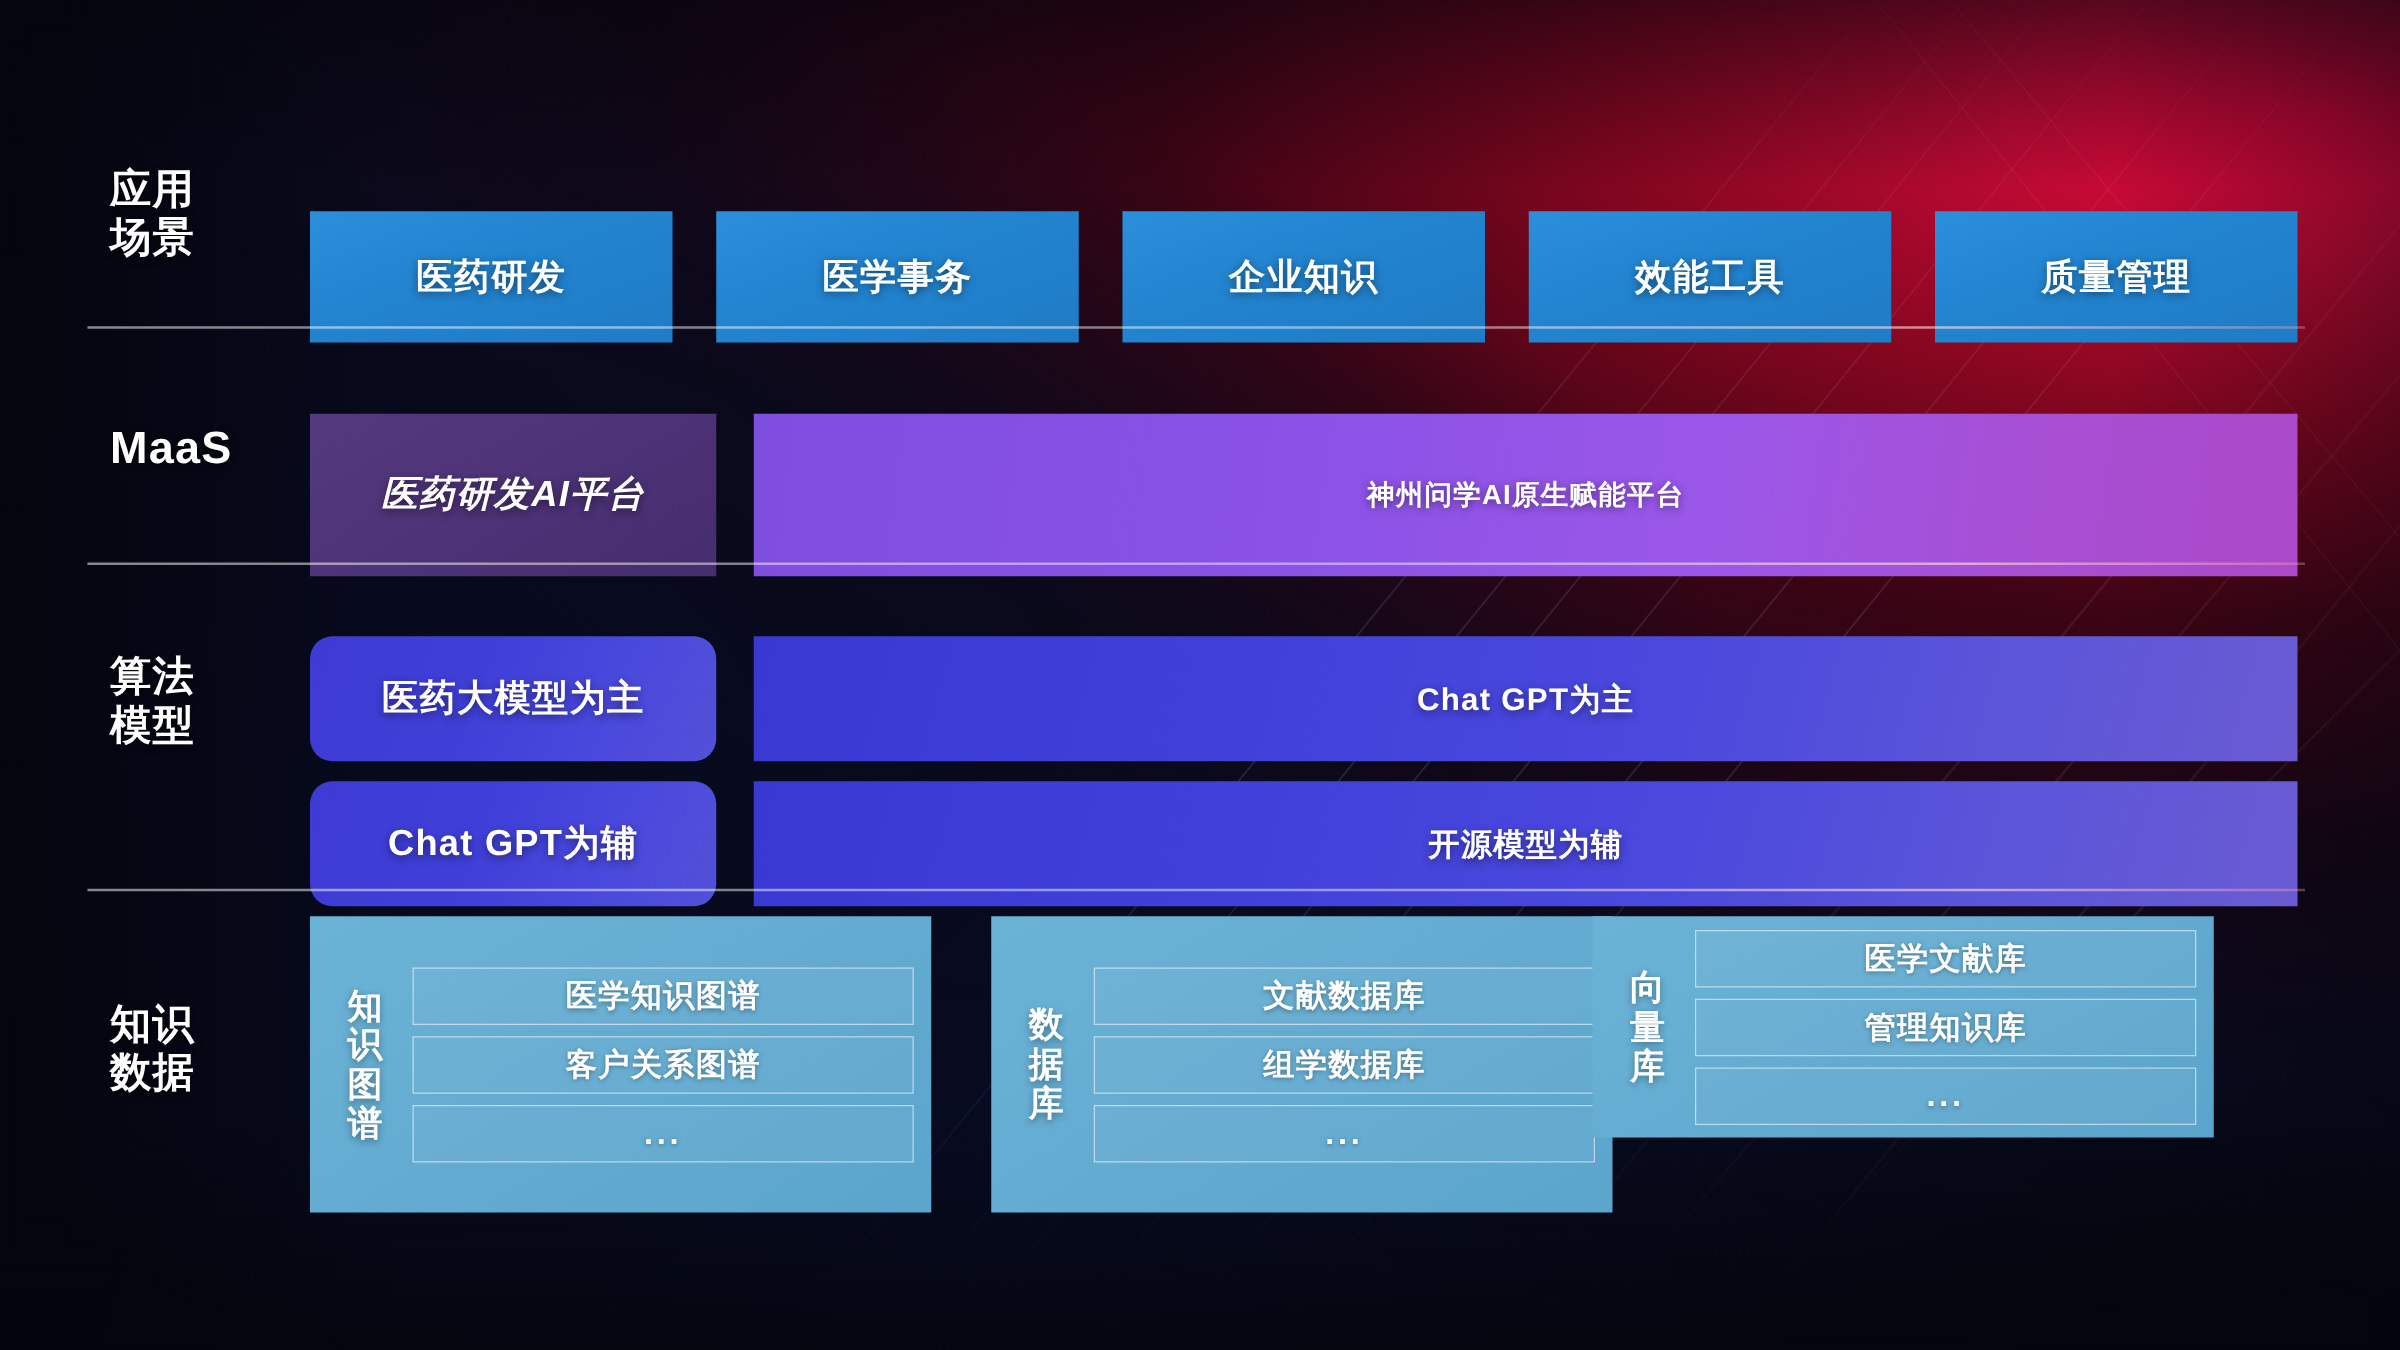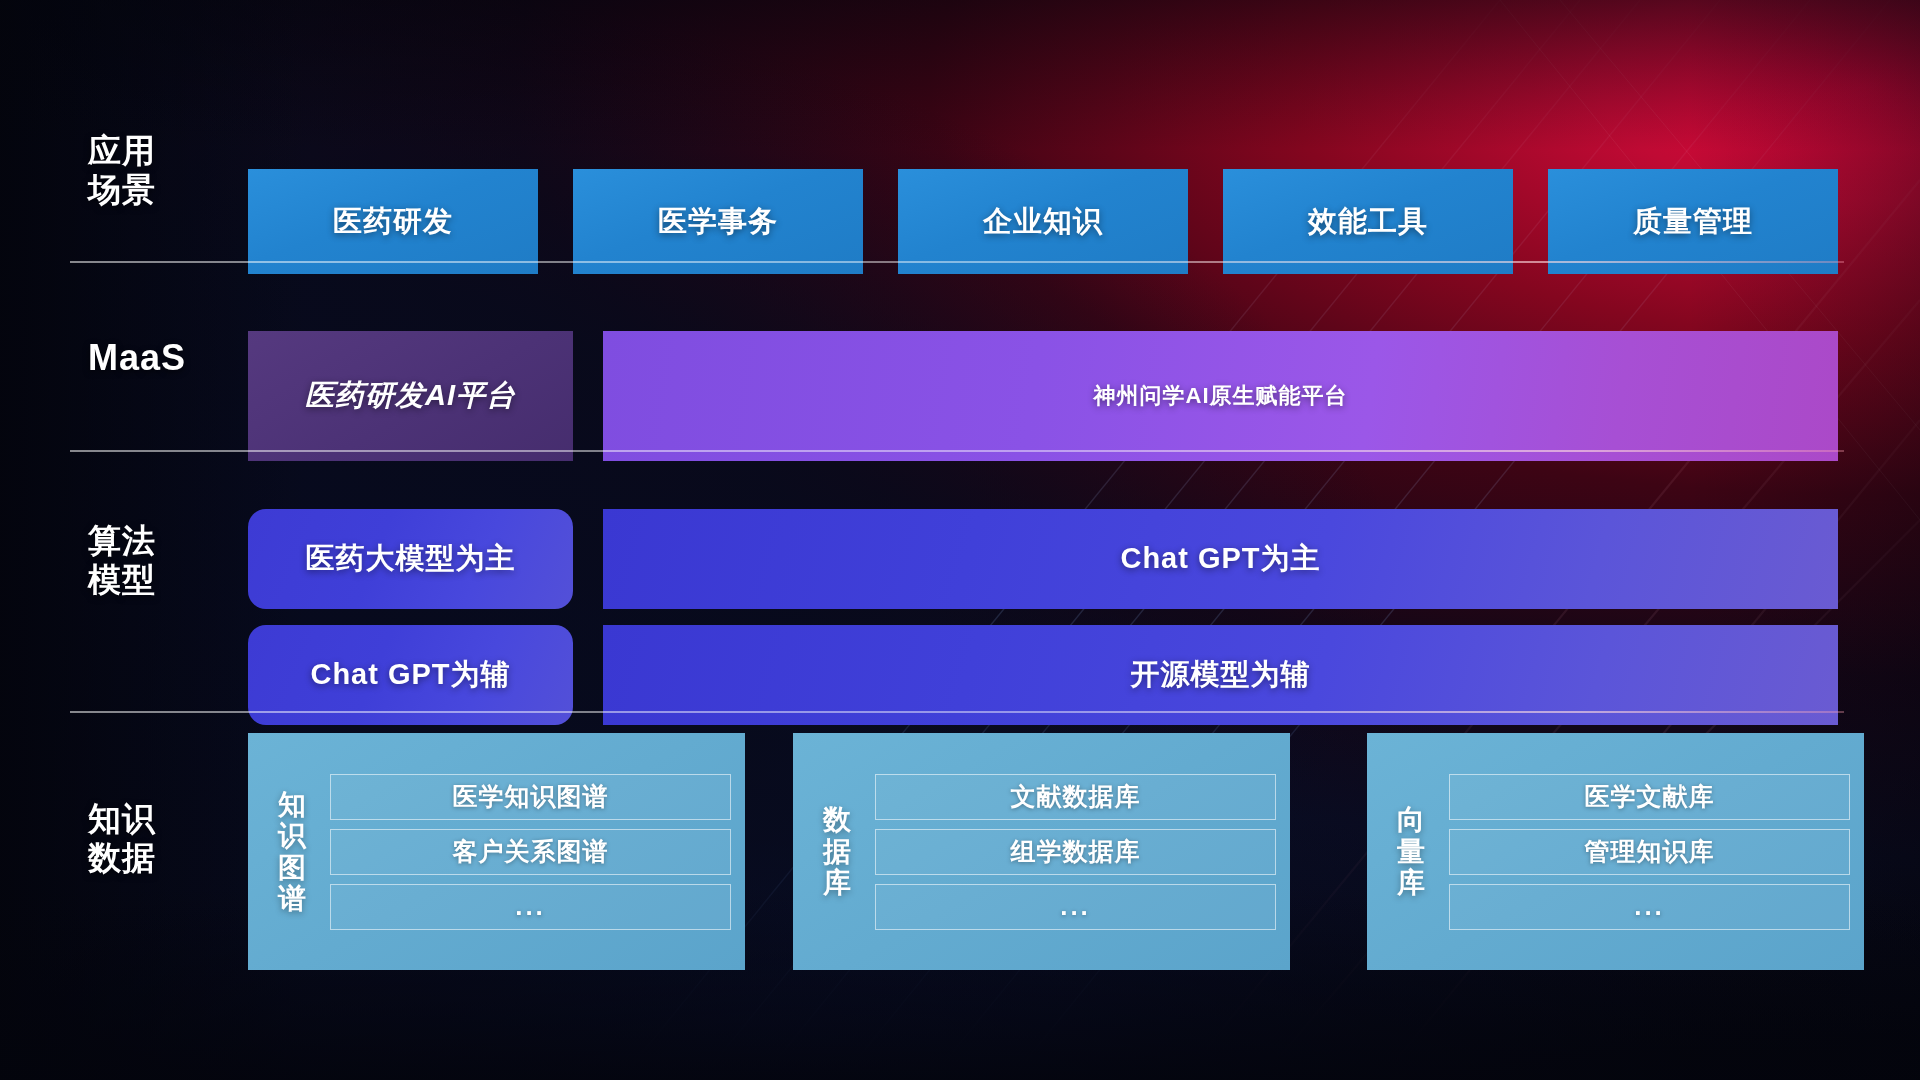--- a/index.html
+++ b/index.html
@@ -95,21 +95,21 @@
   }
   
   .algo-box {
     background: linear-gradient(112deg, #3d3bd4 0%, #3f3fd8 40%, #4848dd 70%, #5350d8 100%);
     font-size: 29px;
     letter-spacing: 1px;
     border-radius: 18px;
   }
   .algo-wide {
     background: linear-gradient(105deg, #3a38d2 0%, #4040d9 30%, #4a48dd 58%, #5b55d9 80%, #6a5bd2 100%);
-    font-size: 29px;
+    font-size: 25px;
     letter-spacing: 1px;
     text-align: right;
   }
 
   
   .kgroup {
     position: absolute;
     background: linear-gradient(150deg, #6bb3d6 0%, #63abd0 50%, #5ba4cb 100%);
     display: flex;
     align-items: center;
@@ -282,21 +282,21 @@
         </div>
         <div class="kitem">
           <span>组学数据库</span>
         </div>
         <div class="kitem ellipsis">
           <span>...</span>
         </div>
       </div>
     </div>
 
-    <div class="kgroup" style="left:1367px; top:733px; width:497px; height:237px;">
+    <div class="kgroup" style="left:1274px; top:733px; width:497px; height:177px;">
       <div class="kgroup-label">向量库</div>
       <div class="kgroup-items">
         <div class="kitem">
           <span>医学文献库</span>
         </div>
         <div class="kitem">
           <span>管理知识库</span>
         </div>
         <div class="kitem ellipsis">
           <span>...</span>

